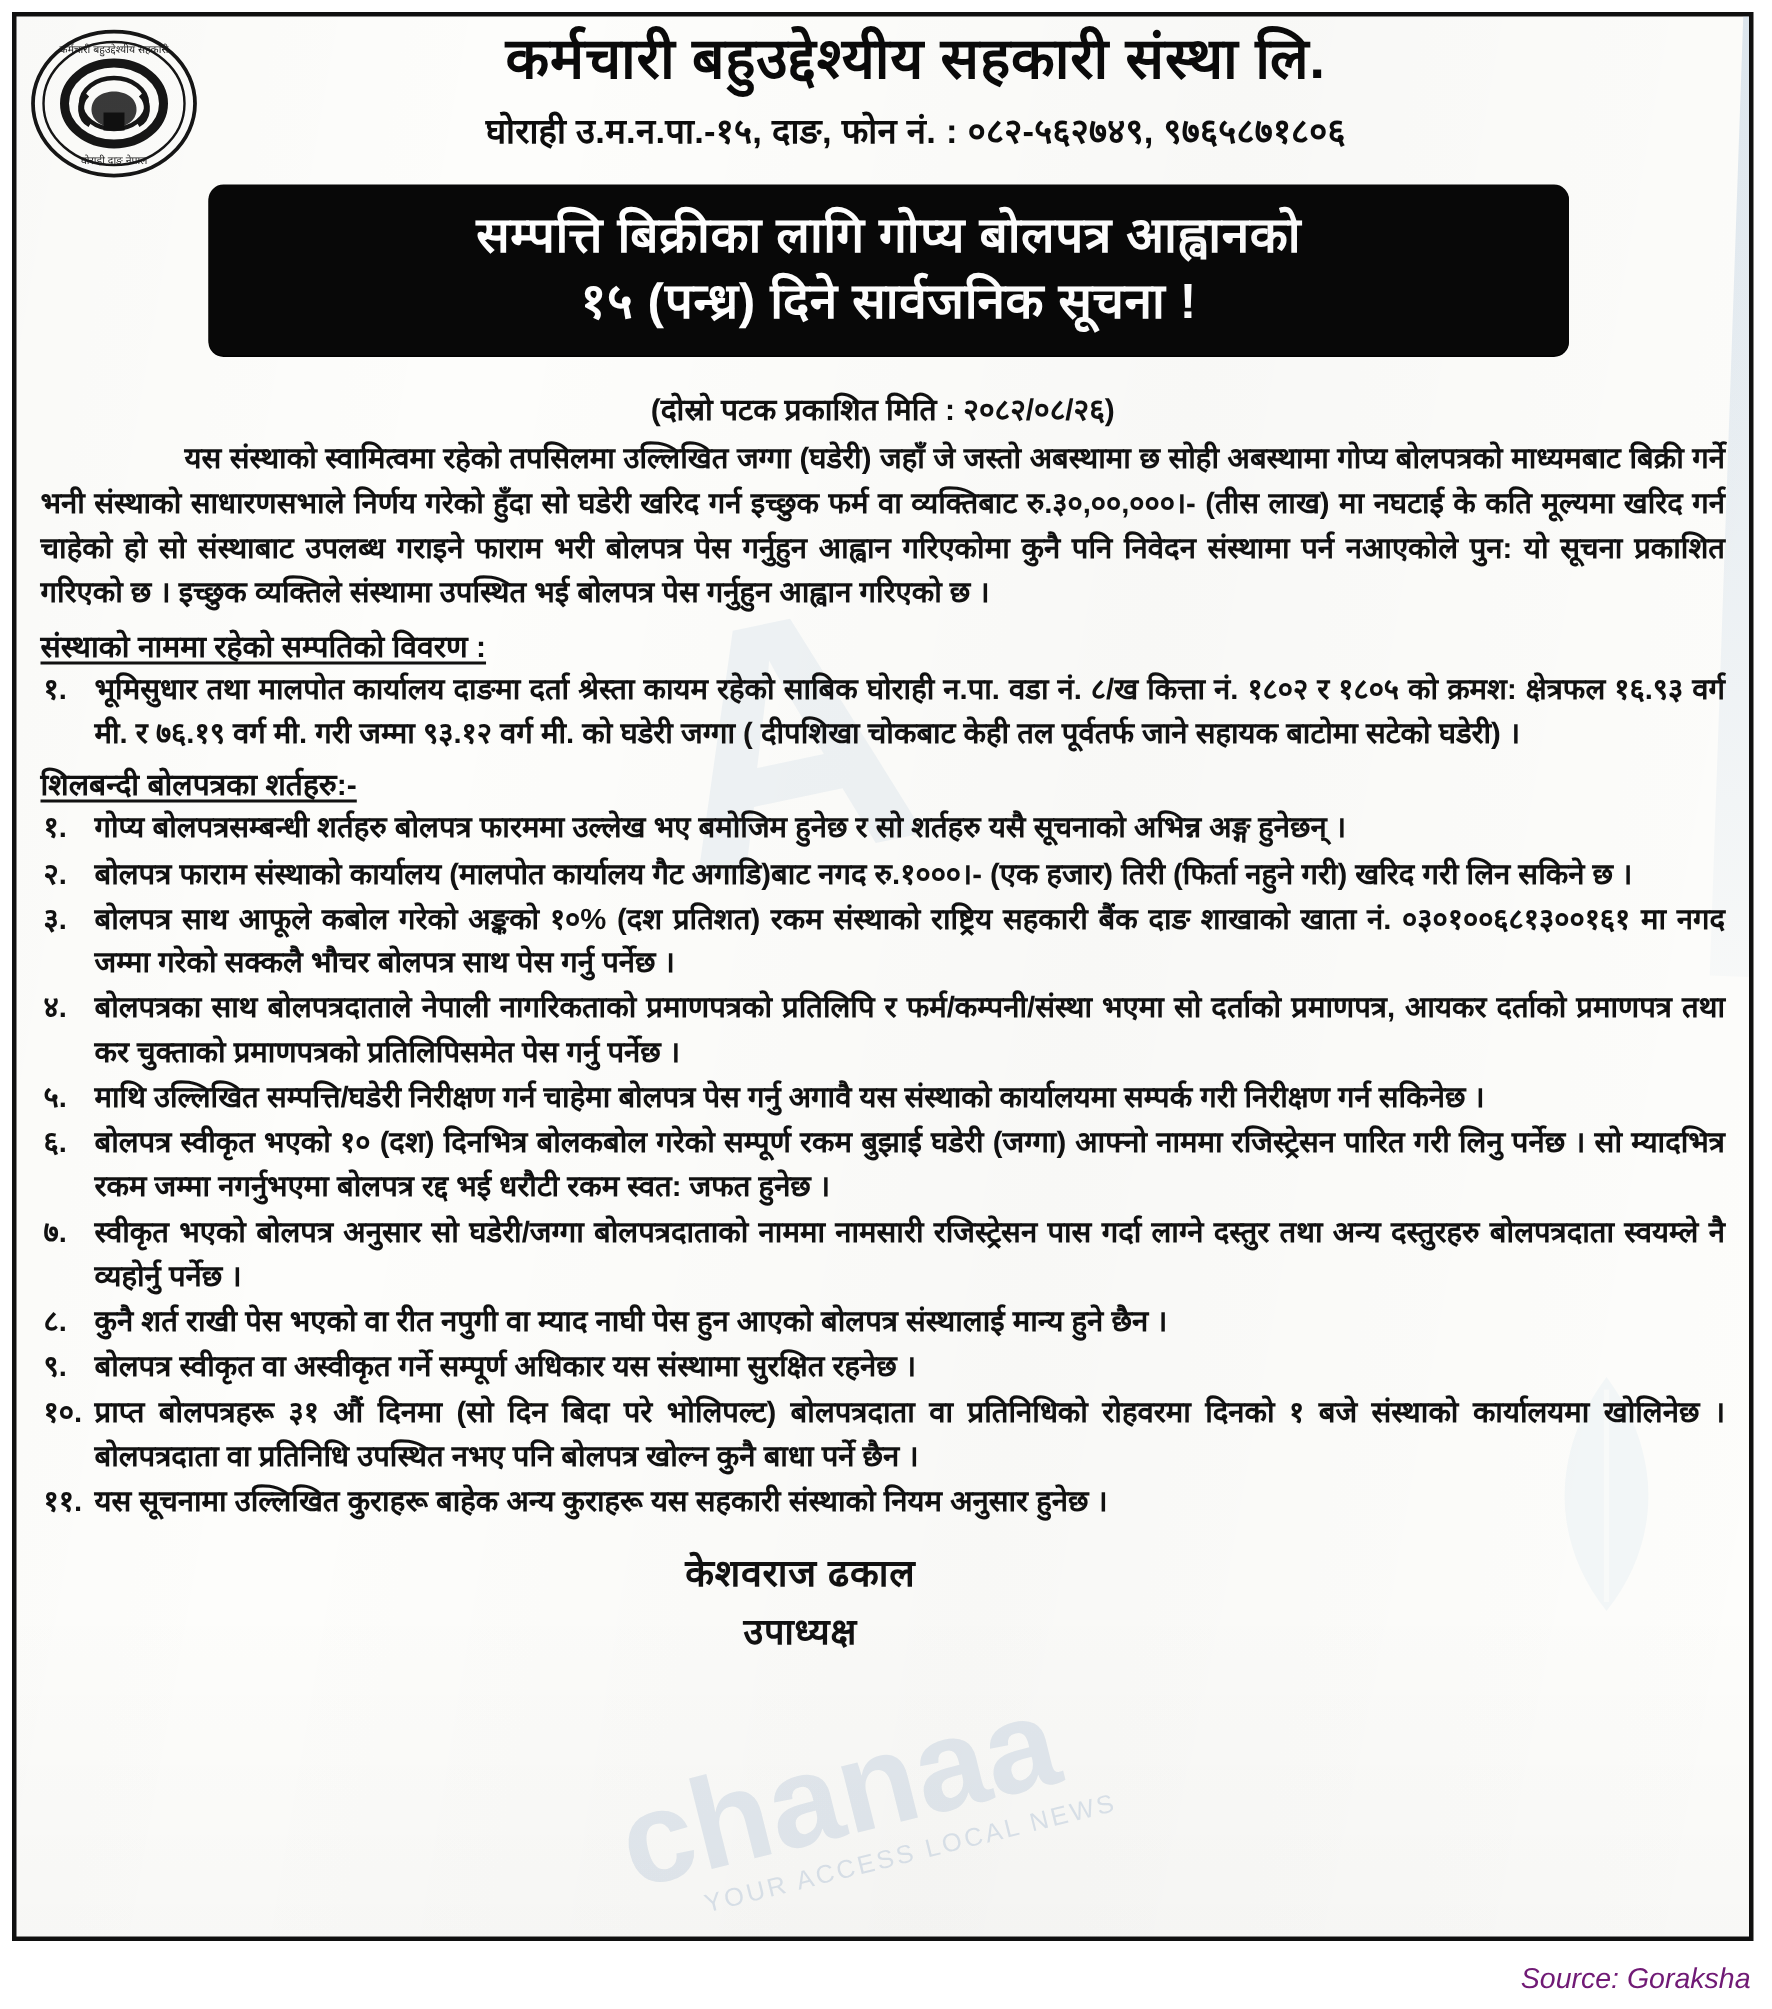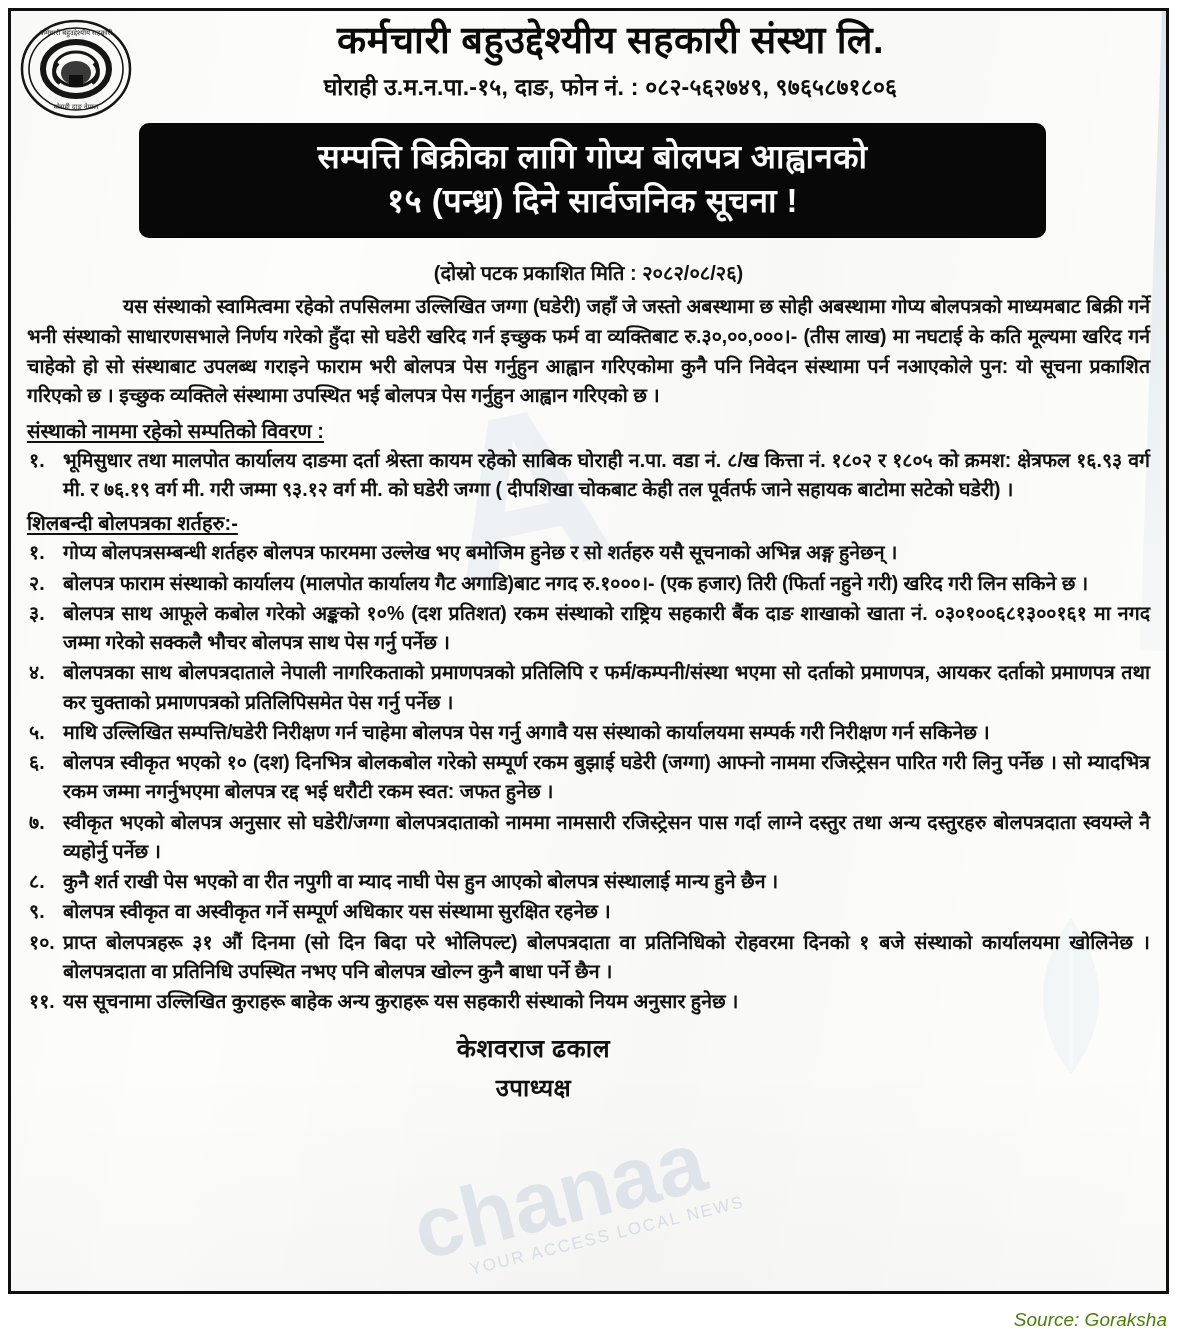--- a/index.html
+++ b/index.html
@@ -227,21 +227,21 @@
     letter-spacing: 0.5px;
   }
 
   
   #source-credit {
     position: absolute;
     right: 14px;
     bottom: 8px;
     font-size: 19px;
     font-style: italic;
-    color: #4d7c0f;
+    color: #701a75;
     font-family: "Liberation Sans", sans-serif;
     margin-top: 40px;
   }
 </style>
 </head>
 <body>
 
 <div id="notice-frame">
 
   <div class="watermark" id="watermark-center-mark">A</div>

